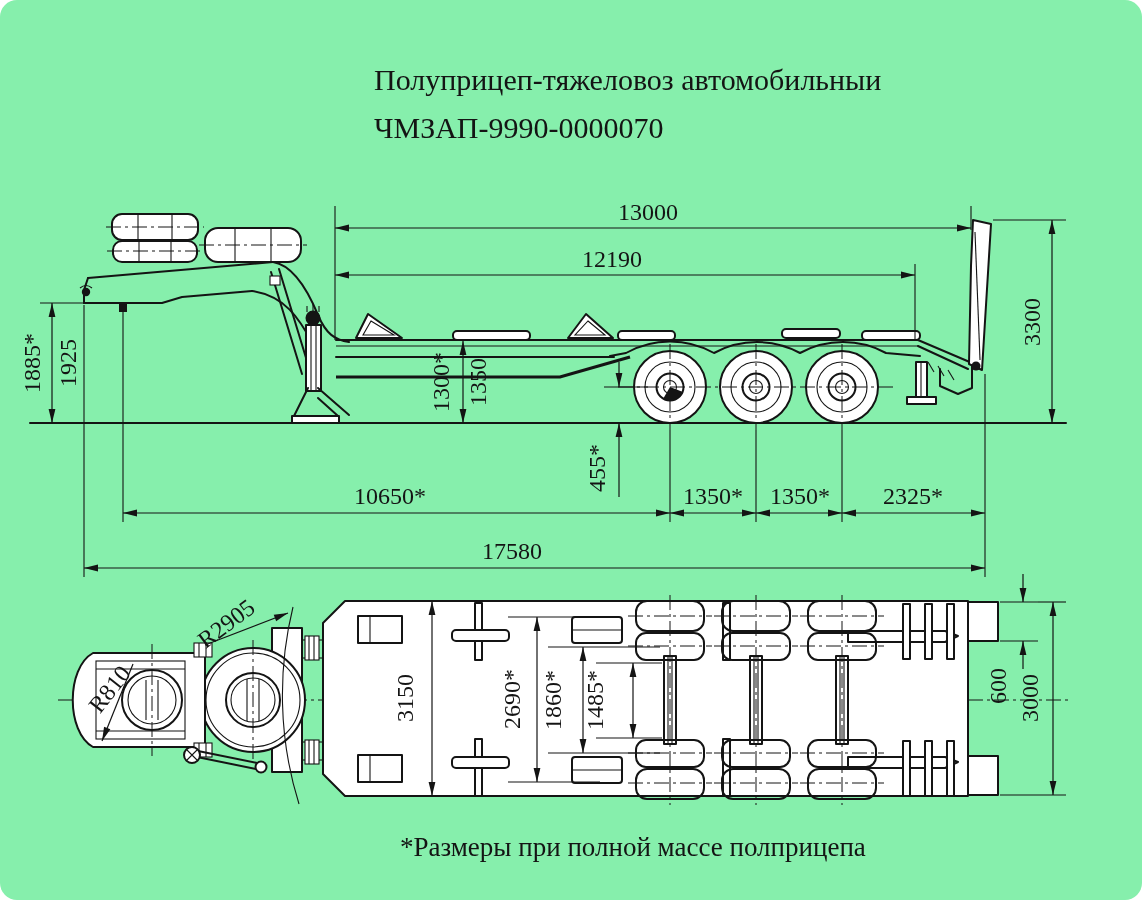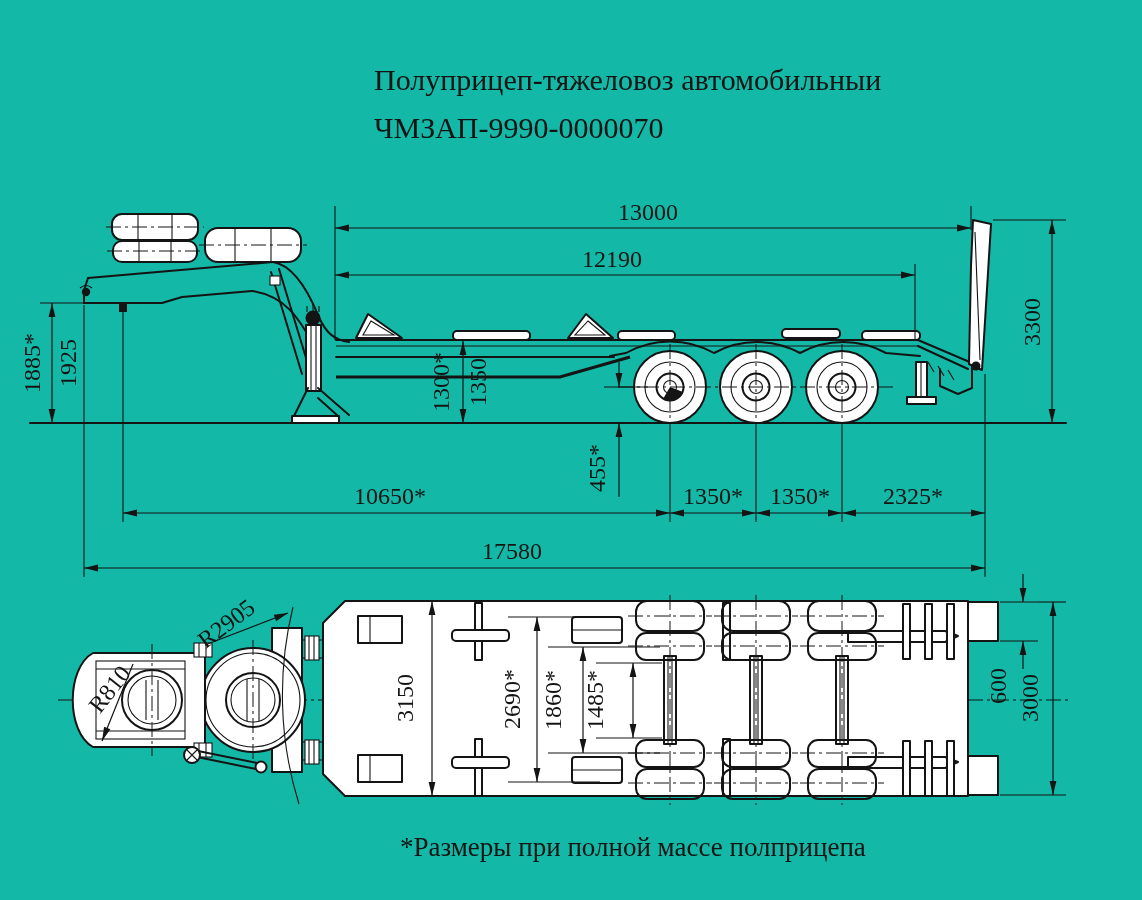--- a/index.html
+++ b/index.html
@@ -1,17 +1,17 @@
 <!DOCTYPE html>
 <html><head>
 <meta charset="utf-8">
 <style>
   html,body{margin:0;padding:0;background:#ffffff;}
-  .stage{position:relative;width:1142px;height:900px;background:#14b8a6;overflow:hidden;
-         font-family:"Liberation Serif","DejaVu Serif",serif;}
+  .stage{position:relative;width:1142px;height:900px;background:#86efac;overflow:hidden;
+         font-family:"Liberation Serif","DejaVu Serif",serif;border-radius:17px;}
   svg{position:absolute;left:0;top:0;}
   .ln{stroke:#141414;stroke-width:2;fill:none;stroke-linecap:round;stroke-linejoin:round;}
   .thin{stroke:#141414;stroke-width:1.1;fill:none;}
   .thick{stroke:#141414;stroke-width:3.2;fill:none;}
   .cl{stroke:#141414;stroke-width:1;fill:none;stroke-dasharray:15 4 3 4;}
   .ext{stroke:#141414;stroke-width:1.1;fill:none;}
   .dimln{stroke:#141414;stroke-width:1.2;fill:none;}
   .dim{font-family:"Liberation Serif","DejaVu Serif",serif;font-size:24px;fill:#141414;}
   .ttl{font-family:"Liberation Serif","DejaVu Serif",serif;font-size:30px;fill:#141414;}
   .ftn{font-family:"Liberation Serif","DejaVu Serif",serif;font-size:27px;fill:#141414;}

